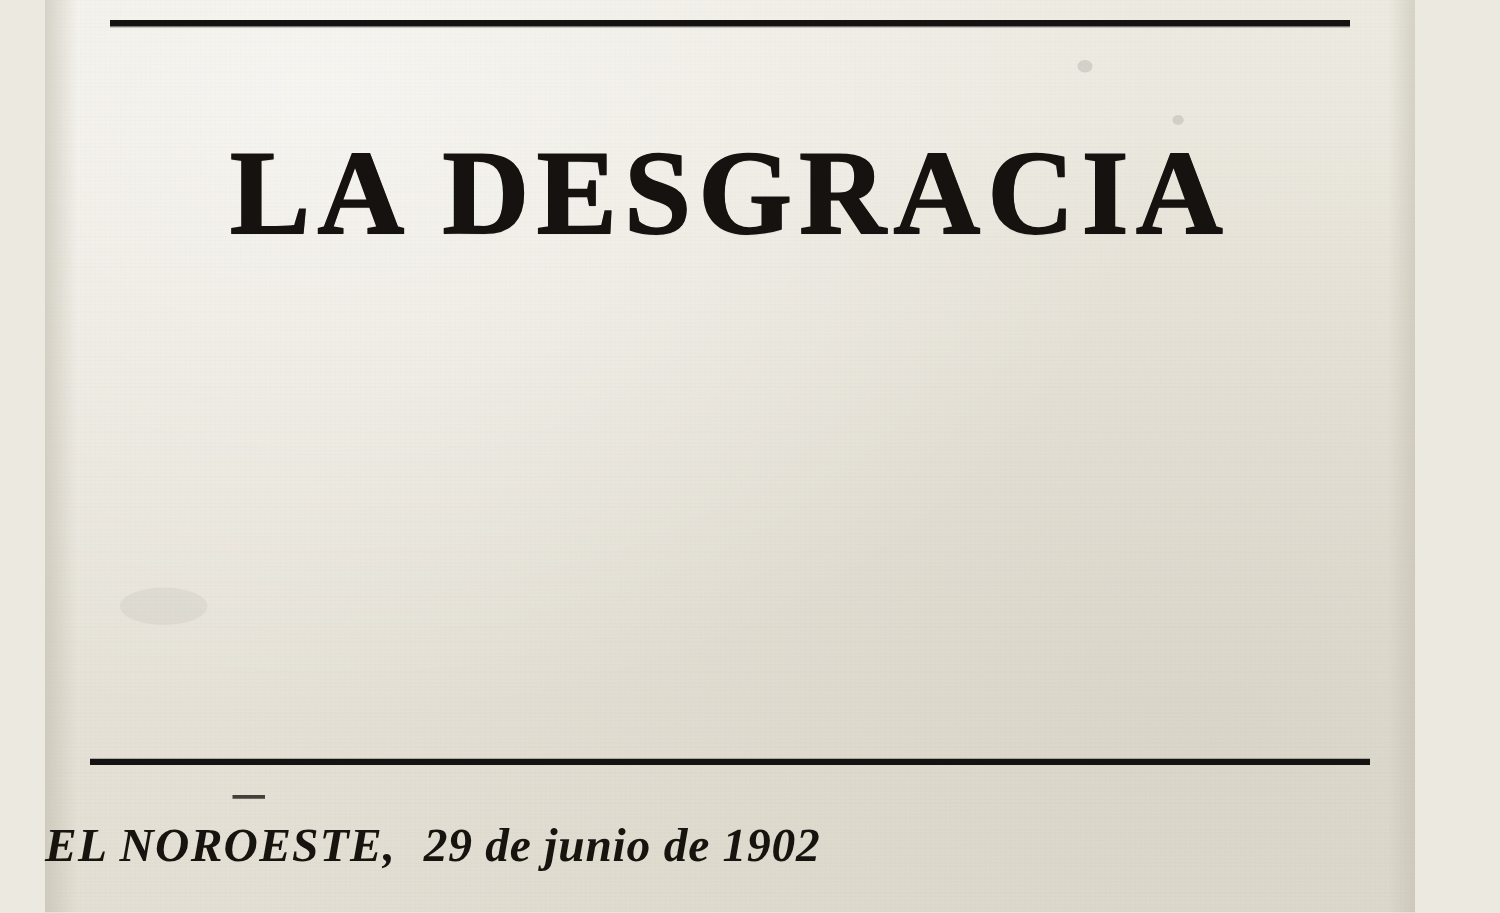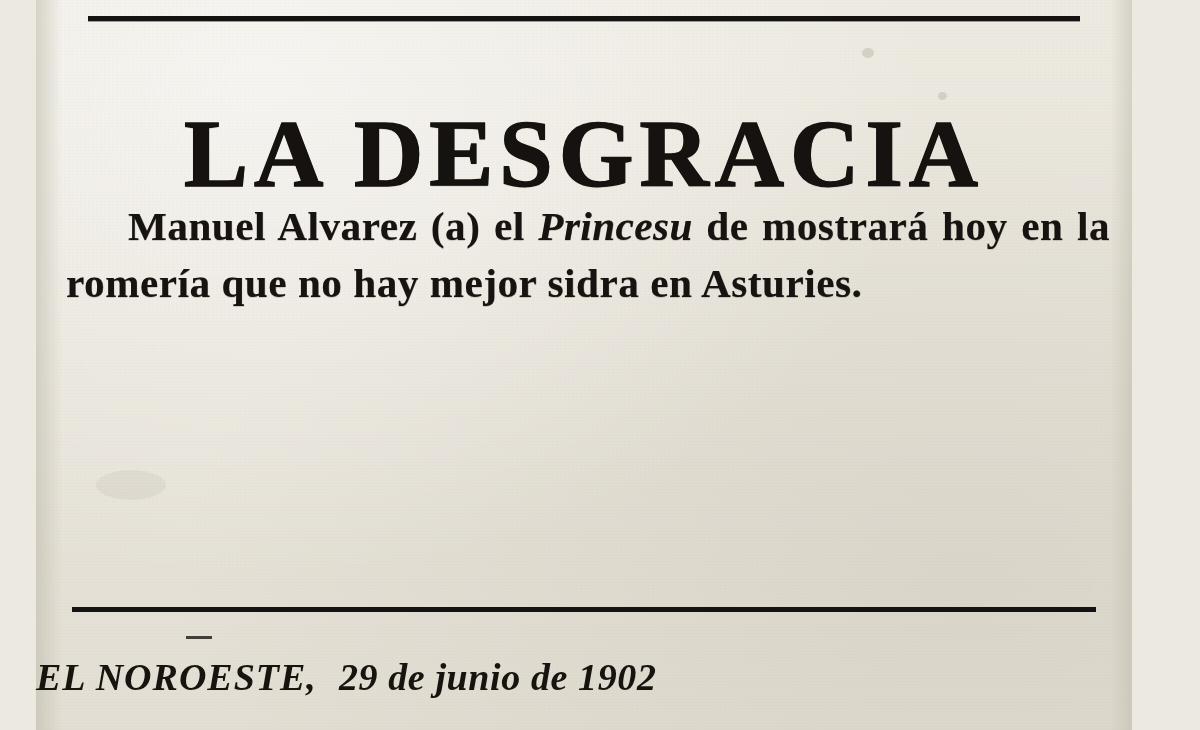--- a/index.html
+++ b/index.html
@@ -169,25 +169,20 @@
 
   <div class="rule-top"></div>
 
   <h1 class="headline">LA DESGRACIA</h1>
 
   <div class="blotch b1"></div>
   <div class="blotch b2"></div>
   <div class="blotch b3"></div>
 
   <div class="body-text">
-    <p class="para second">
-      <span>Manuel Alvarez (a) el</span>
-      <span class="ital">Princesu</span>
-      <span>de mostrará hoy en la romería que no hay mejor sidra en Asturies.</span>
-    </p>
   </div>
 
   <div class="rule-bottom"></div>
   <div class="tick"></div>
 
   <div class="source">
     <span class="paper">EL NOROESTE,</span>
     <span class="date">29 de junio de 1902</span>
   </div>
 

